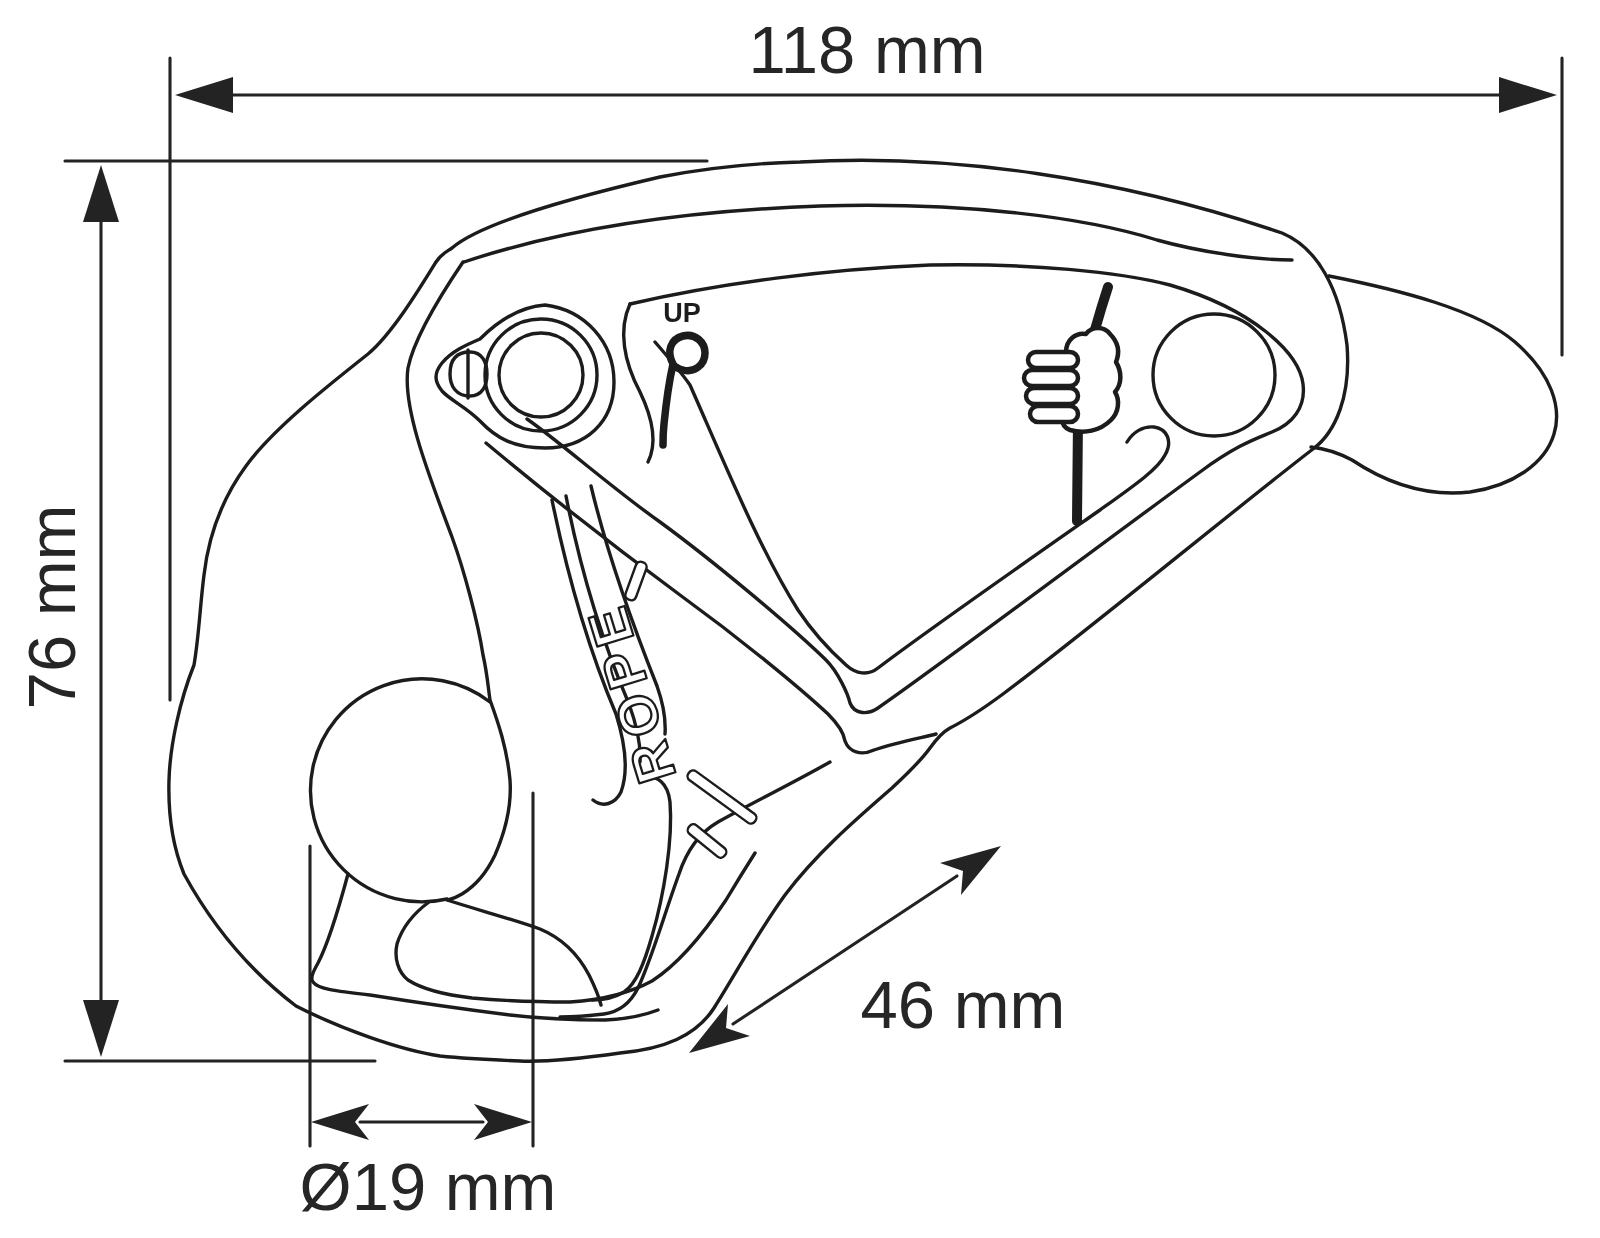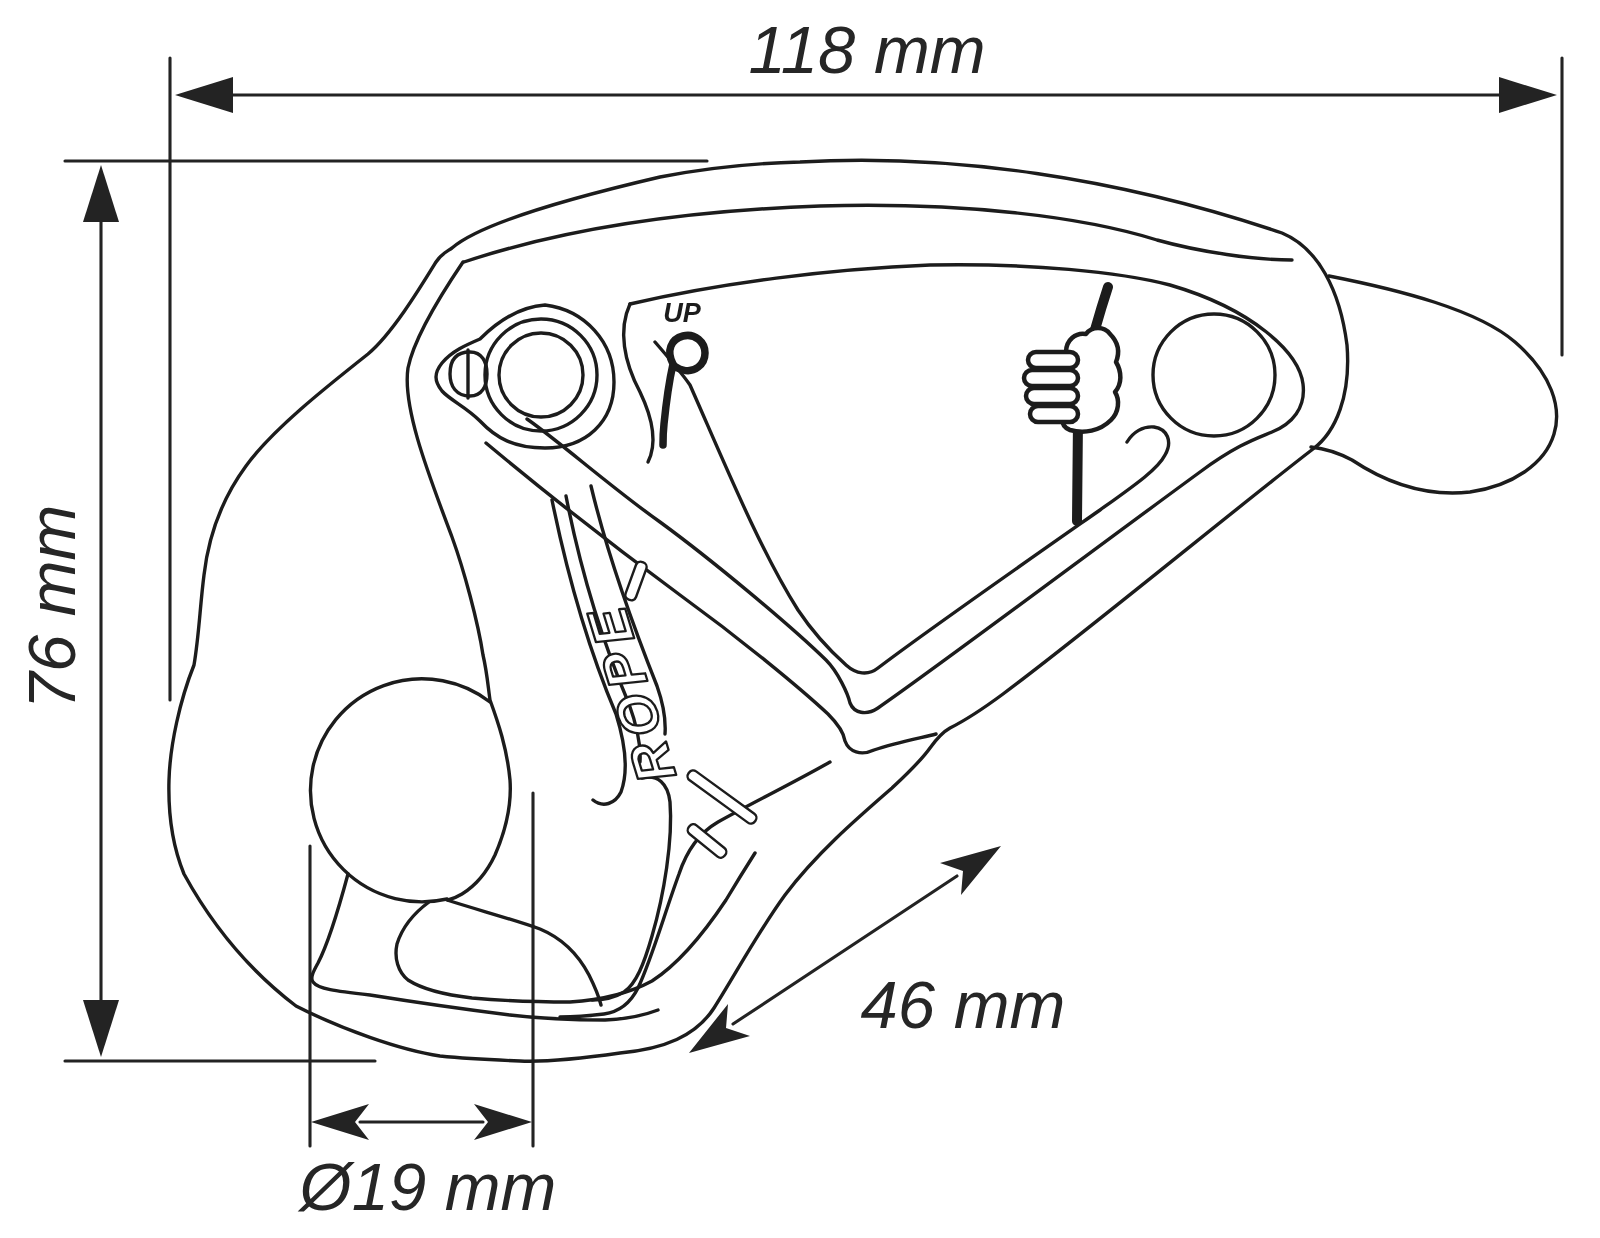--- a/index.html
+++ b/index.html
@@ -1,16 +1,16 @@
 <!DOCTYPE html>
 <html><head>
 <meta charset="utf-8">
 <style>
   html,body{margin:0;padding:0;background:#ffffff;}
-  .wrap{width:1600px;height:1238px;position:relative;overflow:hidden;background:#fff;font-style:italic;}
+  .wrap{width:1600px;height:1238px;position:relative;overflow:hidden;background:#fff;}
   svg text{font-family:"Liberation Sans",sans-serif;-webkit-font-smoothing:antialiased;}
 </style>
 </head>
 <body>
 <div class="wrap">
 <svg width="1600" height="1238" viewBox="0 0 1600 1238" fill="none" stroke-linecap="round" stroke-linejoin="round">
 
   <g stroke="#232323" stroke-width="3.1" fill="none">
     <line x1="170" y1="58" x2="170" y2="700"></line>
     <line x1="1562" y1="58" x2="1562" y2="355"></line>

